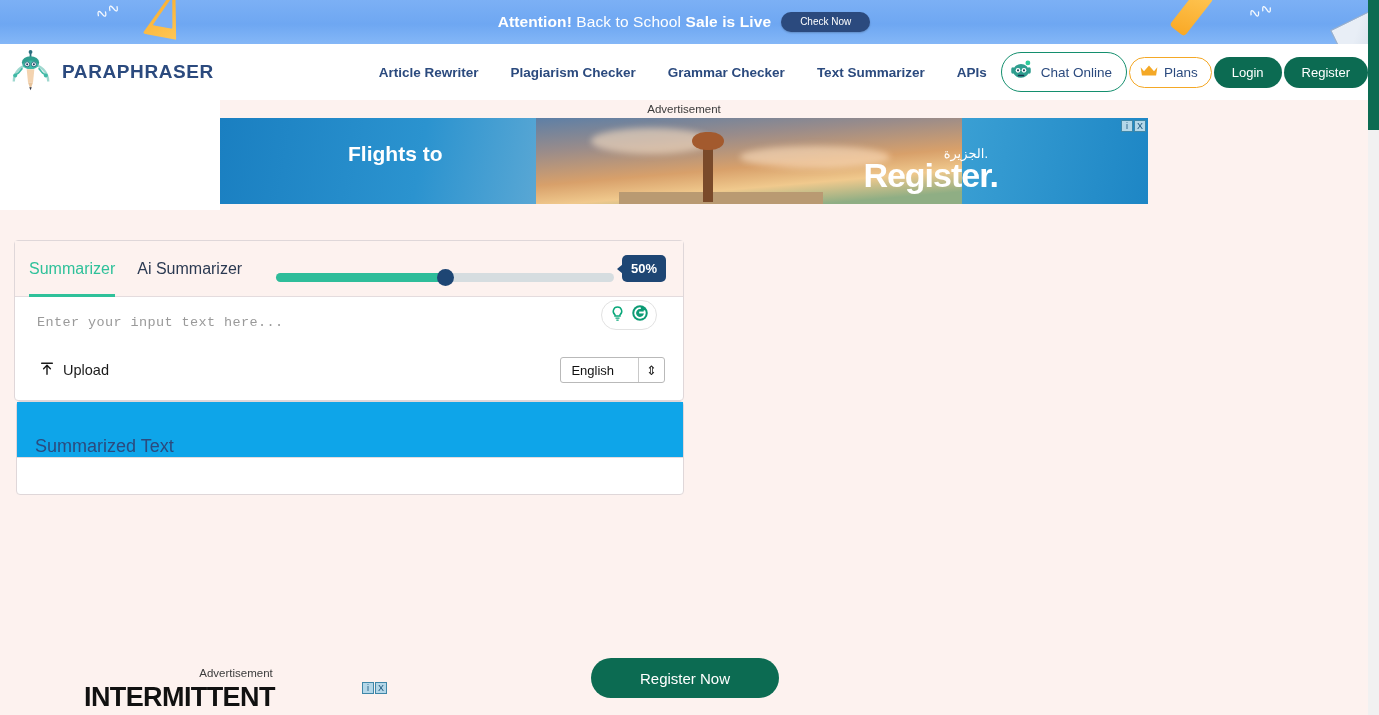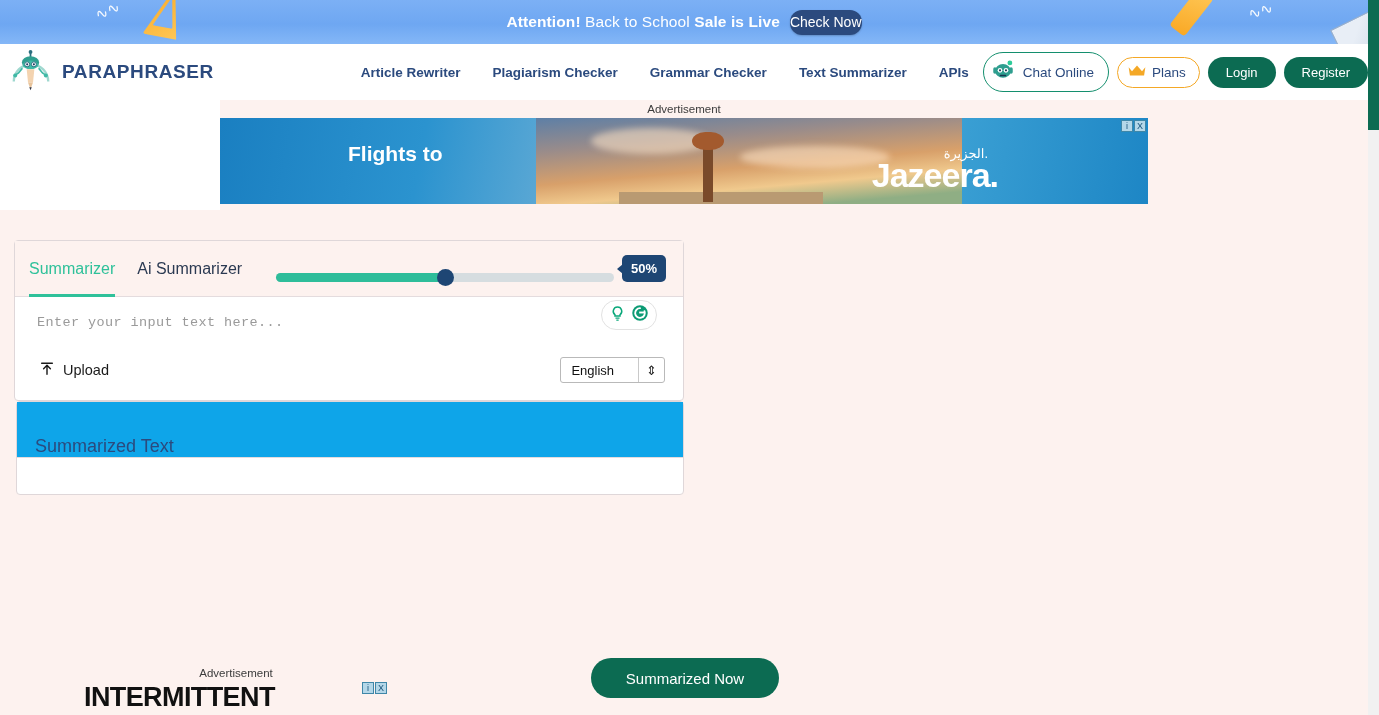--- a/index.html
+++ b/index.html
@@ -21,22 +21,22 @@
     position: absolute; left: 0; top: 0; width: 1368px; height: 44px;
     display: flex; align-items: center; justify-content: center; gap: 10px;
   }
   .promo-text {
     font-size: 15.5px; color: #ffffff; letter-spacing: .1px; white-space: nowrap;
   }
   .promo-text b { font-weight: 700; }
   .promo-text .reg { font-weight: 400; }
   .check-now {
     background: #2b4a7e; color: #ffffff; border: none; border-radius: 12px;
-    font-size: 14px; font-family: "Liberation Sans", sans-serif;
-    padding: 4px 0 5px; cursor: pointer; white-space: nowrap;
+    font-size: 10px; font-family: "Liberation Sans", sans-serif;
+    padding: 4px 19px 5px; cursor: pointer; white-space: nowrap;
     box-shadow: 0 1px 2px rgba(0,0,0,.2);
   }
   
   .dec { position: absolute; pointer-events: none; }
   .ruler-l {
     left: 150px; top: -14px; width: 34px; height: 54px;
     background: linear-gradient(135deg,#f9a825,#ffc857);
     clip-path: polygon(50% 0%, 100% 92%, 0% 100%);
     transform: rotate(18deg);
     border-radius: 3px;
@@ -68,21 +68,21 @@
   .brand { display: flex; align-items: center; gap: 8px; padding-left: 8px; width: 300px; }
   .logo-mark { width: 46px; height: 46px; flex: 0 0 46px; }
   .brand-name {
     font-size: 19px; font-weight: 700; color: #2b4a7e; letter-spacing: .6px;
   }
   .nav-links { display: flex; align-items: center; gap: 32px; margin-left: 84px; }
   .nav-link {
     font-size: 13.5px; font-weight: 700; color: #2b4a7e; cursor: pointer;
     white-space: nowrap; text-decoration: none;
   }
-  .nav-right { display: flex; align-items: center; gap: 8px; margin-left: 14px; }
+  .nav-right { display: flex; align-items: center; gap: 2px; margin-left: 14px; }
   .chat-pill {
     display: flex; align-items: center; gap: 7px;
     border: 1.4px solid #148f6e; border-radius: 20px;
     padding: 4px 14px 4px 6px; background: #fff; cursor: pointer;
   }
   .chat-pill .lbl { font-size: 13.5px; color: #2b4a7e; font-weight: 400; white-space: nowrap; }
   .plans-pill {
     display: flex; align-items: center; gap: 5px;
     border: 1.4px solid #f4a826; border-radius: 18px;
     padding: 5px 13px 5px 9px; background: #fff; cursor: pointer;
@@ -301,21 +301,21 @@
 
   <div class="ad1-label">Advertisement</div>
   <div class="ad1">
     <div class="ad1-sky"></div>
     <div class="ad1-cloud" style="left:40%;top:10px;width:120px;height:26px;"></div>
     <div class="ad1-cloud" style="left:56%;top:28px;width:150px;height:22px;"></div>
     <div class="ad1-base"></div>
     <div class="ad1-tower"></div>
     <div class="ad1-t1">Flights to</div>
     <div class="ad1-ar">الجزيرة.</div>
-    <div class="ad1-jz">Jazeera.</div>
+    <div class="ad1-jz">Register.</div>
     <div class="ad-close" style="right:2px;top:2px;">
       <span>i</span>
       <span>X</span>
     </div>
   </div>
 
   <div class="card">
 
     <div class="pane-left">
       <div class="tabbar">
@@ -381,18 +381,18 @@
 
   <div class="ad2-label">Advertisement</div>
   <div class="ad2">
     <span class="ad2-txt">INTERMITTENT FASTING</span>
     <div class="ad-close" style="left:278px;top:0px;">
       <span>i</span>
       <span>X</span>
     </div>
   </div>
 
-  <button class="summarize">Summarized Now</button>
+  <button class="summarize">Register Now</button>
 
   <div class="vscroll">
     <div class="vthumb"></div>
   </div>
 </div>
 
 </body></html>

